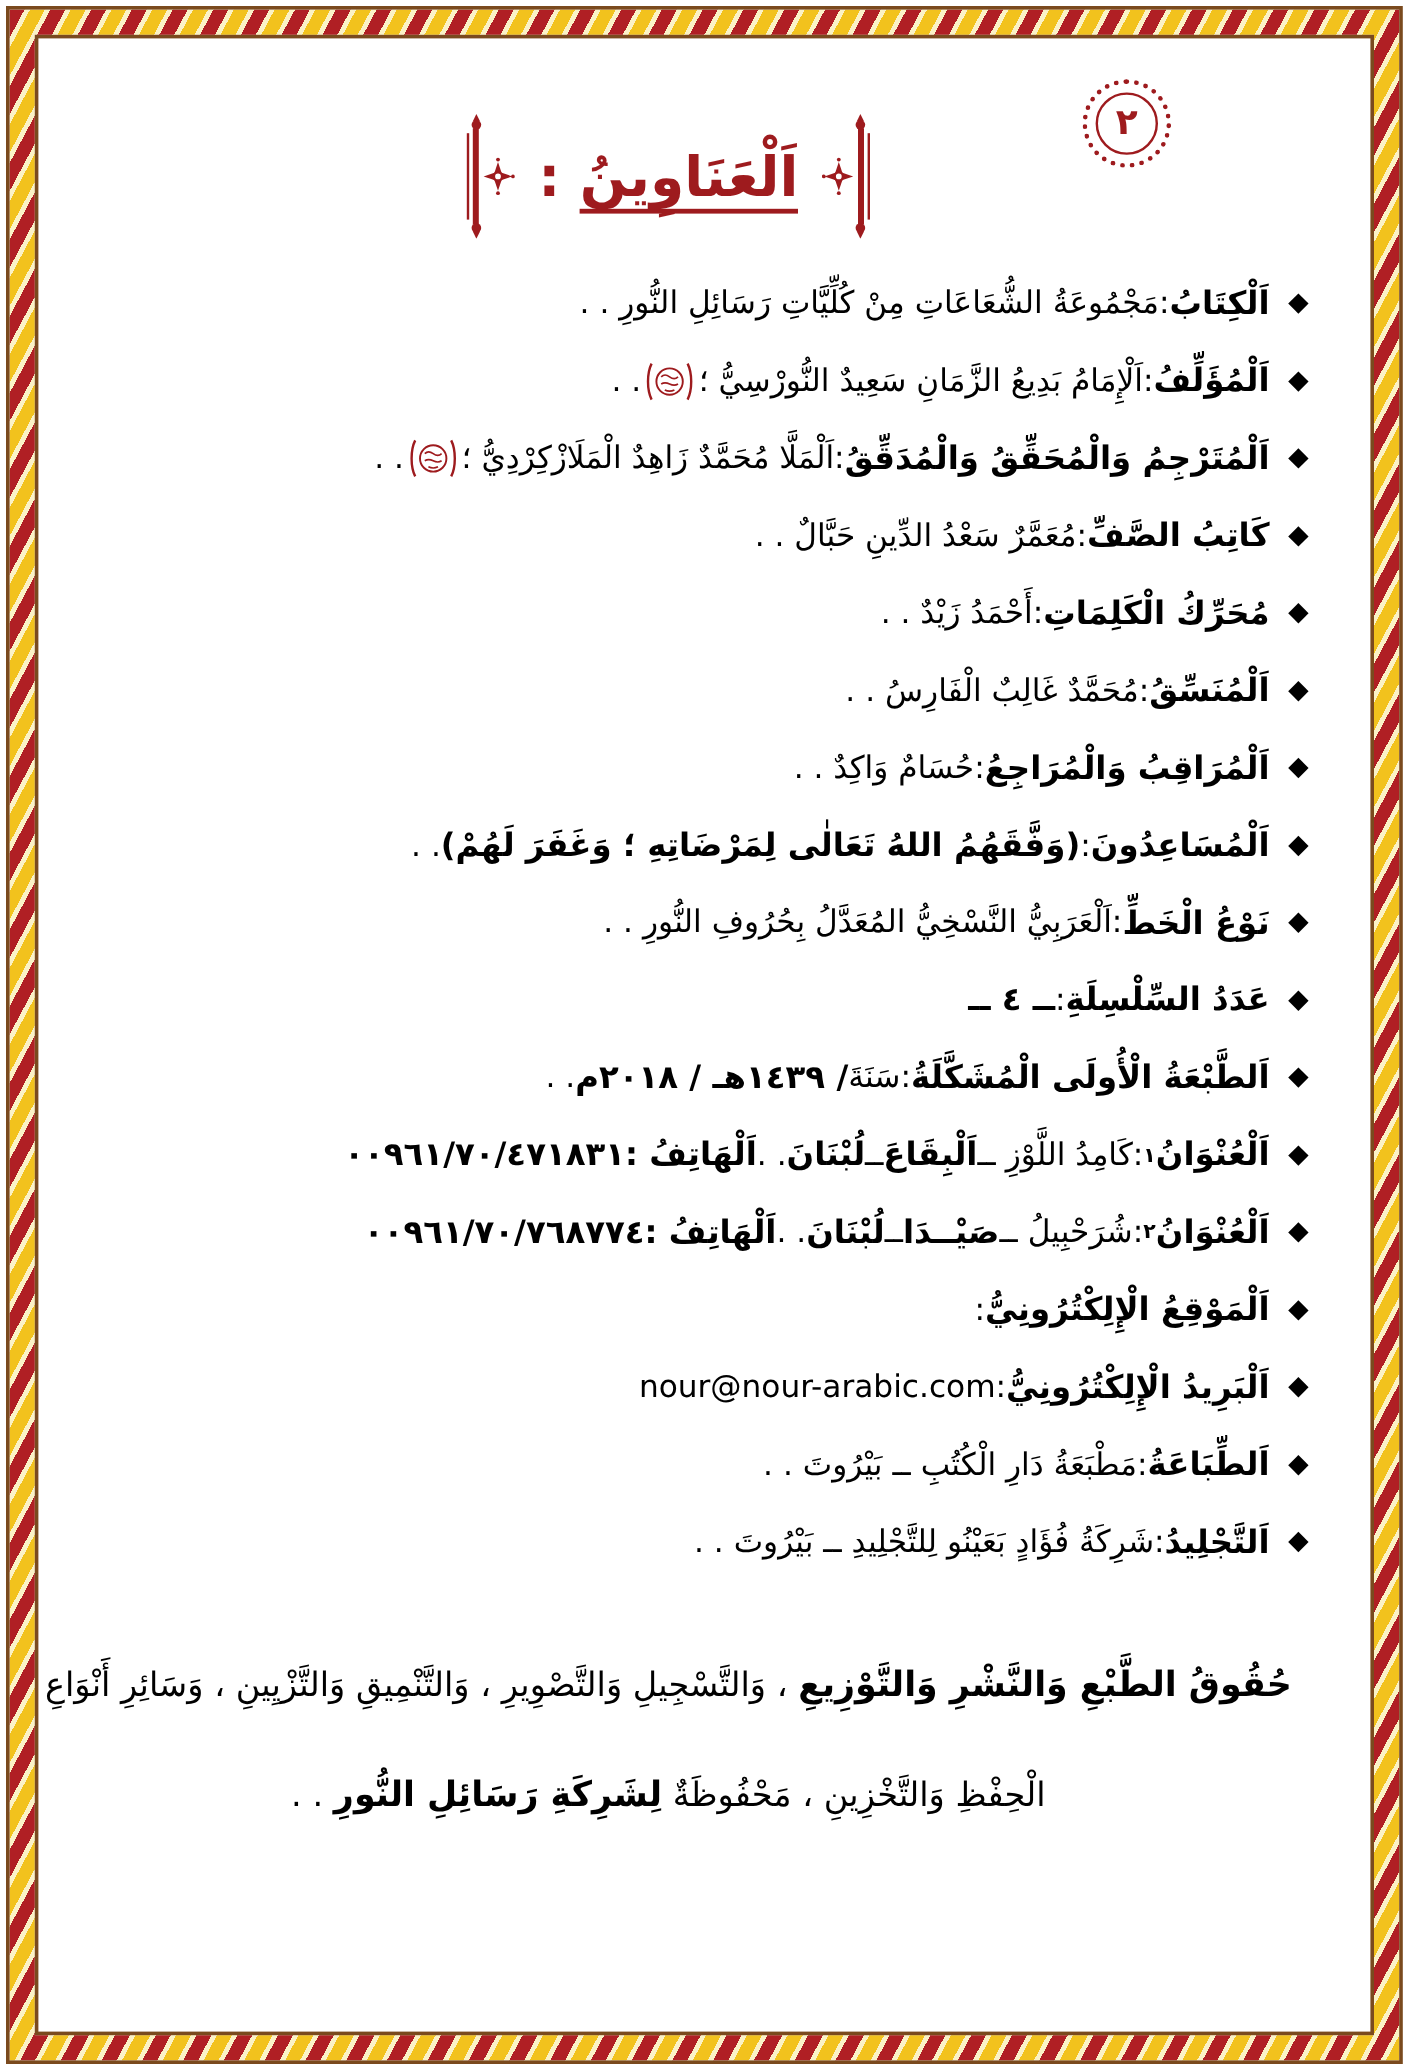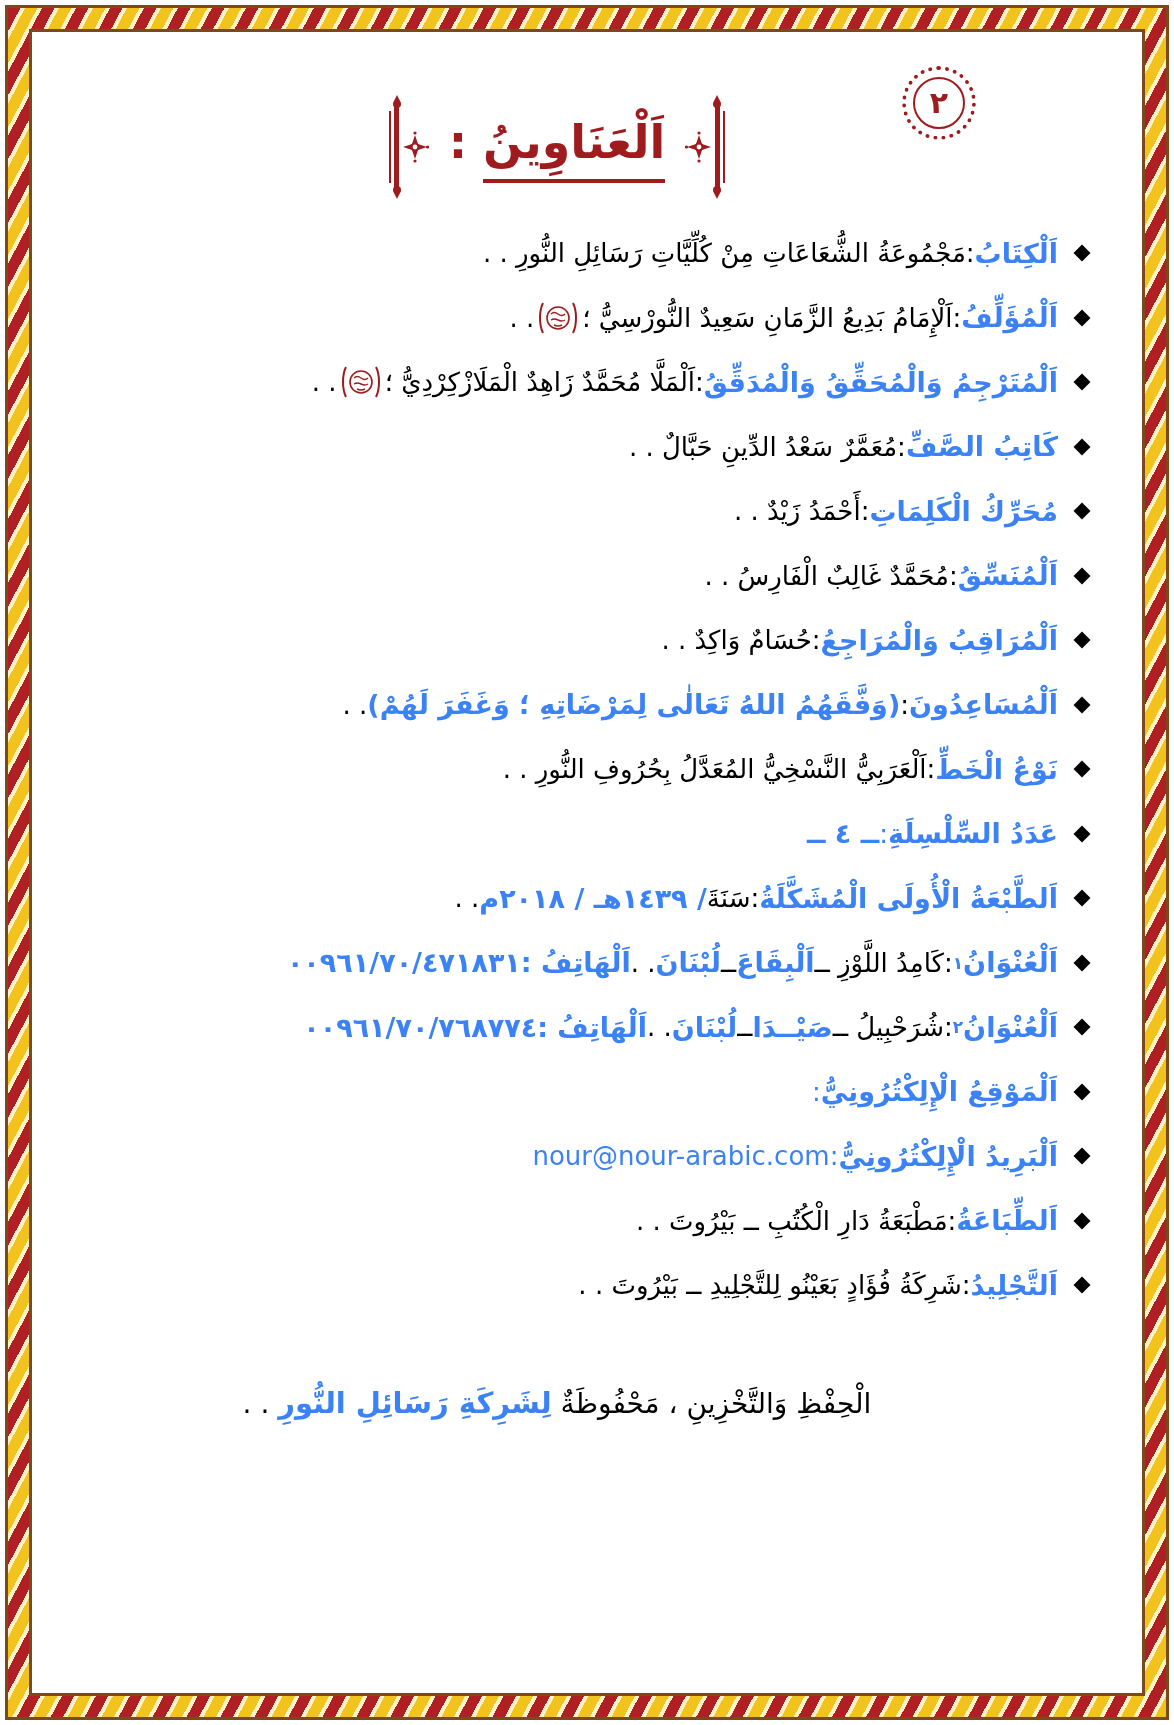--- a/index.html
+++ b/index.html
@@ -37,35 +37,35 @@
     display:flex;align-items:center;justify-content:center;
   }
   .page-badge .num{color:#9e1b1e;font-size:30px;font-weight:bold;line-height:1;}
   
   .title-row{
     margin-top:95px;
     display:flex;align-items:center;justify-content:center;gap:20px;
     direction:rtl;
   }
   .title-text{color:#9e1b1e;font-size:46px;font-weight:bold;white-space:nowrap;}
-  .title-word{border-bottom:4px solid #9e1b1e;padding-bottom:10px;display:inline-block;}
+  .title-word{border-bottom:4px solid #9e1b1e;padding-bottom:0;display:inline-block;}
   .orn{display:inline-block;}
   .orn.flip{transform:scaleX(-1);}
   
   .list{margin-top:18px;direction:rtl;}
   .item{
     height:64.5px;display:flex;align-items:center;justify-content:flex-start;
     white-space:nowrap;direction:rtl;
   }
   .bullet{
     width:12px;height:12px;background:#000;transform:rotate(45deg);
     display:inline-block;flex:0 0 auto;margin-inline-end:18px;
   }
   .seg{font-size:26px;color:#000;}
-  .seg.red{color:#3b82f6;}
+  .seg.red{color:#000000;}
   .seg.bold{font-weight:bold;font-size:27px;}
   .seg.sup{font-size:17px;vertical-align:super;}
   .seal{display:inline-flex;align-items:center;margin:0 4px;flex:0 0 auto;}
   
   .footer{margin-top:62px;text-align:center;direction:rtl;}
   .footer p{margin:0 0 46px 0;line-height:1.6;}
   .footer .seg{font-size:28px;}
   .footer .seg.bold{font-size:29px;}
 </style>
 </head>
@@ -264,16 +264,17 @@
       </div>
       <div class="item">
         <span class="bullet"></span>
         <span class="seg red bold">اَلتَّجْلِيدُ</span>
         <span class="seg black"> : </span>
         <span class="seg black">شَرِكَةُ فُؤَادٍ بَعَيْنُو لِلتَّجْلِيدِ ــ بَيْرُوتَ . .</span>
       </div>
     </div>
 
   <div class="footer">
+      <p><span class="seg red bold">حُقُوقُ الطَّبْعِ وَالنَّشْرِ وَالتَّوْزِيعِ</span><span class="seg black"> ، وَالتَّسْجِيلِ وَالتَّصْوِيرِ ، وَالتَّنْمِيقِ وَالتَّزْيِينِ ، وَسَائِرِ أَنْوَاعِ</span></p>
       <p><span class="seg black">الْحِفْظِ وَالتَّخْزِينِ ، مَحْفُوظَةٌ </span><span class="seg red bold">لِشَرِكَةِ رَسَائِلِ النُّورِ</span><span class="seg black"> . .</span></p>
     </div>
 
 </div>
 
 </body></html>

